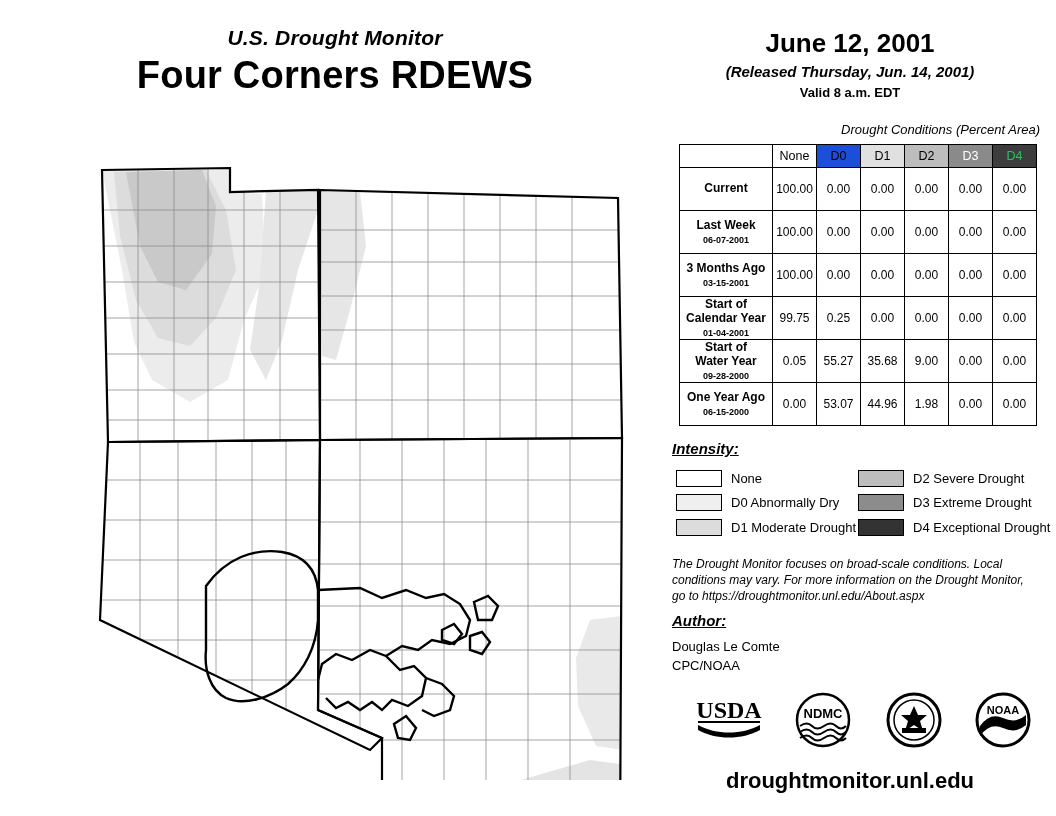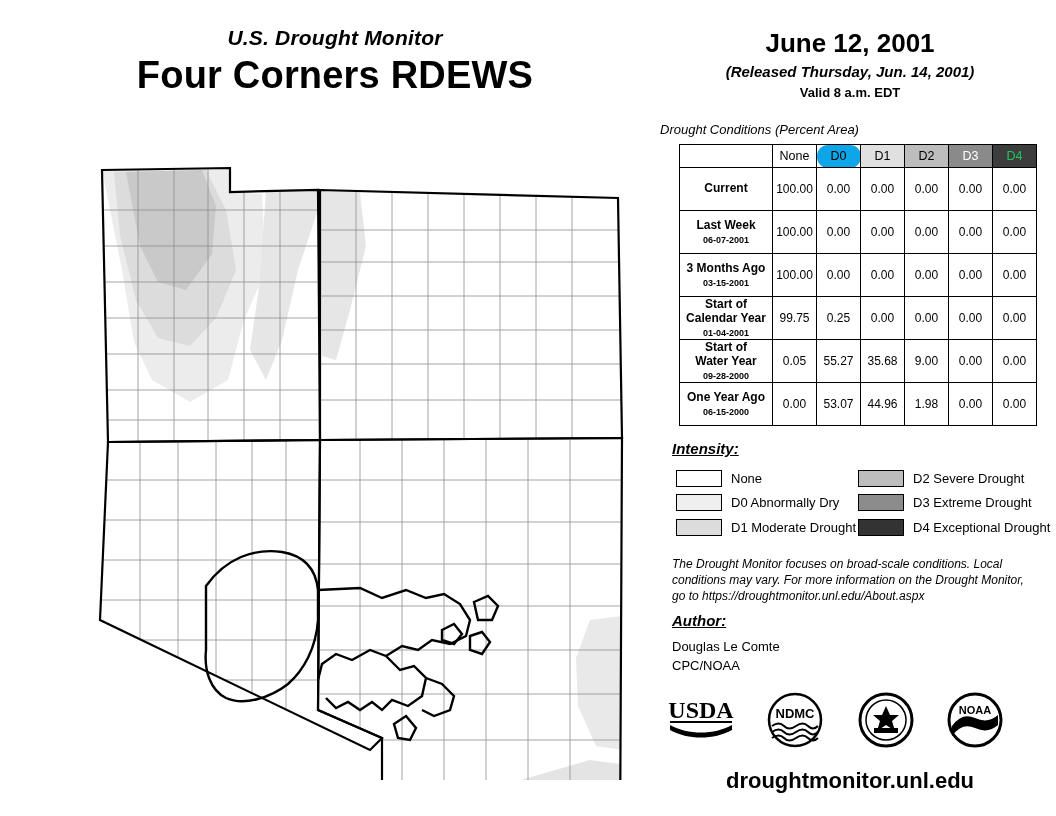--- a/index.html
+++ b/index.html
@@ -59,21 +59,21 @@
     font-size: 13px;
     margin-top: 5px;
   }
 
   
   #table-caption {
     position: absolute;
     left: 660px;
     top: 122px;
     width: 380px;
-    text-align: left;
+    text-align: right;
     font-style: italic;
     font-size: 13px;
   }
   #cond-table {
     position: absolute;
     left: 679px;
     top: 144px;
     border-collapse: collapse;
     font-size: 12px;
   }
@@ -96,21 +96,21 @@
     font-size: 12px;
     line-height: 1.15;
   }
   #cond-table .rowlabel .sub {
     display: block;
     font-weight: bold;
     font-size: 9px;
     margin-top: 2px;
   }
   .hdr-none { background: #ffffff; }
-  .hdr-d0   { background: #0ea5e9; border-radius: 11px; }
+  .hdr-d0   { background: #1d4ed8; }
   .hdr-d1   { background: #e0e0e0; }
   .hdr-d2   { background: #bdbdbd; }
   .hdr-d3   { background: #8a8a8a; color: #ffffff; }
   .hdr-d4   { background: #3d3d3d; color: #22c55e; }
 
   
   #intensity-title {
     position: absolute;
     left: 672px;
     top: 440px;
@@ -172,20 +172,21 @@
   #logos {
     position: absolute;
     left: 660px;
     top: 692px;
     width: 380px;
     height: 62px;
   }
   .logo {
     position: absolute;
     top: 0;
+    margin-left: 28px;
   }
   .logo-usda { left: 4px; }
   .logo-ndmc { left: 102px; }
   .logo-seal { left: 196px; }
   .logo-noaa { left: 284px; }
 
   #url-line {
     position: absolute;
     left: 660px;
     top: 768px;

